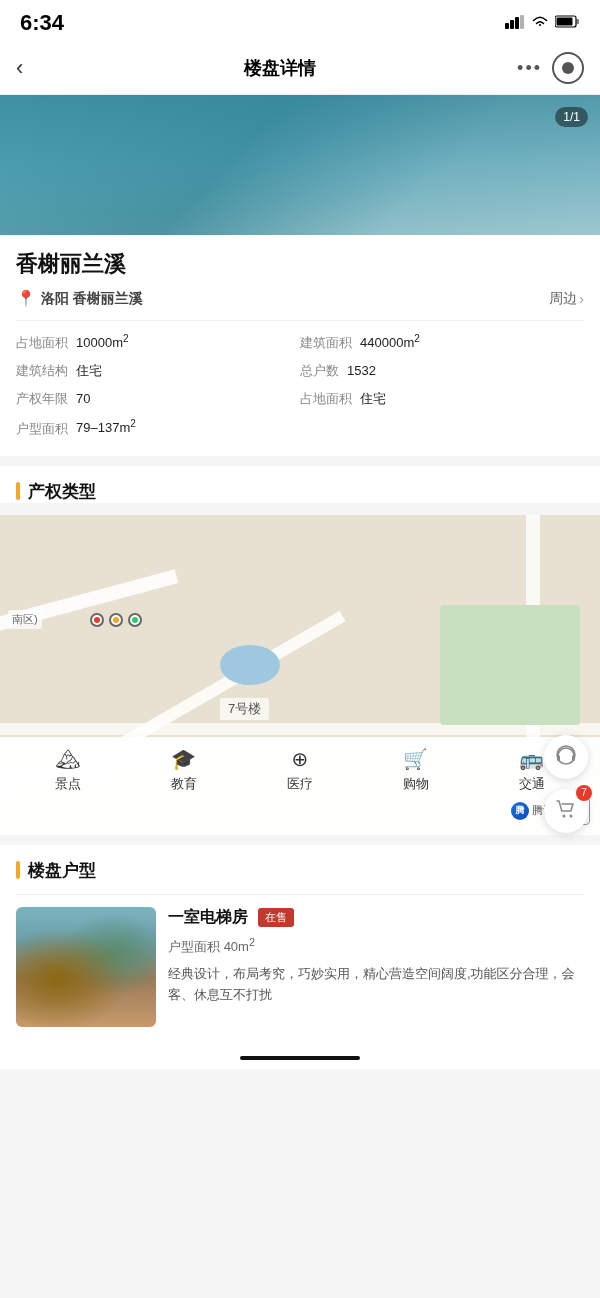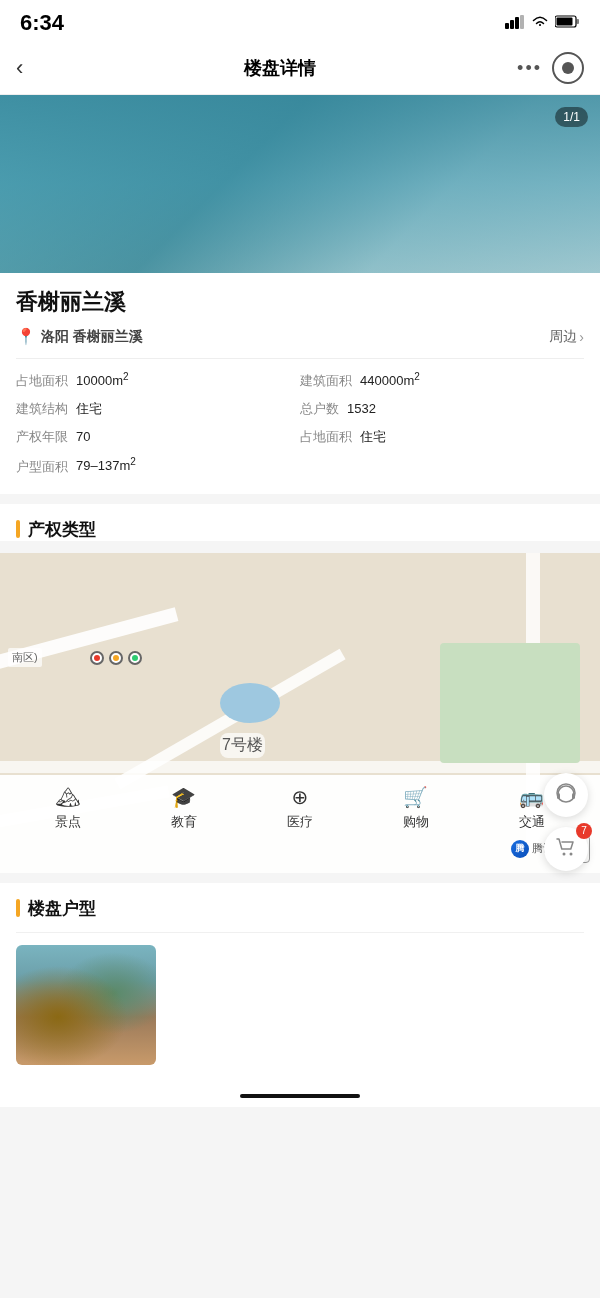--- a/index.html
+++ b/index.html
@@ -76,21 +76,21 @@
     .header-record-inner {
       width: 12px;
       height: 12px;
       background: #555;
       border-radius: 50%;
     }
 
     
     .hero-image {
       width: 100%;
-      height: 178px;
+      height: 140px;
       background: linear-gradient(135deg, #4a9eae 0%, #2d7d8e 40%, #a0c8d0 70%, #b8d4da 100%);
       position: relative;
       overflow: hidden;
       text-align: center;
     }
     .hero-image::before {
       content: '';
       position: absolute;
       bottom: 0; left: 0; right: 0; top: 0;
       background: linear-gradient(180deg, rgba(60,140,160,0.8) 0%, rgba(80,160,180,0.6) 50%, rgba(120,180,190,0.4) 100%);
@@ -232,25 +232,25 @@
     }
     
     .water-area {
       position: absolute;
       background: #b8d4e8;
       border-radius: 50%;
     }
     
     .building-label {
       position: absolute;
-      font-size: 16px;
+      font-size: 13px;
       color: #555;
       background: rgba(255,255,255,0.7);
-      padding: 2px 2px;
-      border-radius: 8px;
+      padding: 2px 8px;
+      border-radius: 2px;
     }
     
     .prop-marker {
       position: absolute;
       display: flex;
       align-items: center;
       gap: 3px;
     }
     .prop-dot {
       width: 14px;
@@ -637,18 +637,29 @@
 <div class="floorplan-section">
   <div class="section-title">
     <div class="section-bar"></div>
     <span>楼盘户型</span>
   </div>
 
   <div class="floorplan-card">
     <div class="floorplan-img">
       <div class="floorplan-img-inner"></div>
     </div>
+    <div class="floorplan-info">
+      <div class="floorplan-title-row">
+        <span class="floorplan-title">一室电梯房</span>
+        <span class="floorplan-status">在售</span>
+      </div>
+      <div class="floorplan-area">
+        <span>户型面积</span>
+        <span> 40m<sup>2</sup></span>
+      </div>
+      <div class="floorplan-desc">经典设计，布局考究，巧妙实用，精心营造空间阔度,功能区分合理，会客、休息互不打扰</div>
+    </div>
   </div>
 </div>
 
 <div style="height:30px; background:#fff; display:flex; align-items:center; justify-content:center;">
   <div class="bottom-bar"></div>
 </div>
 
 </body></html>

